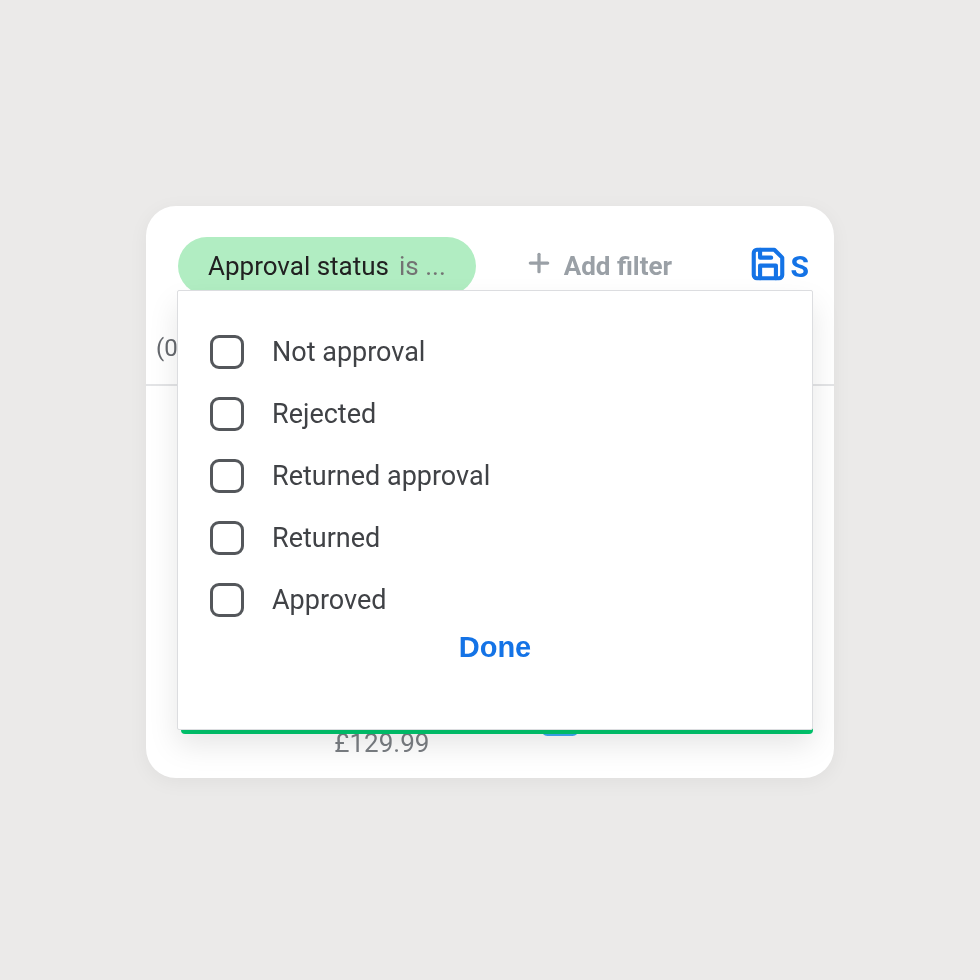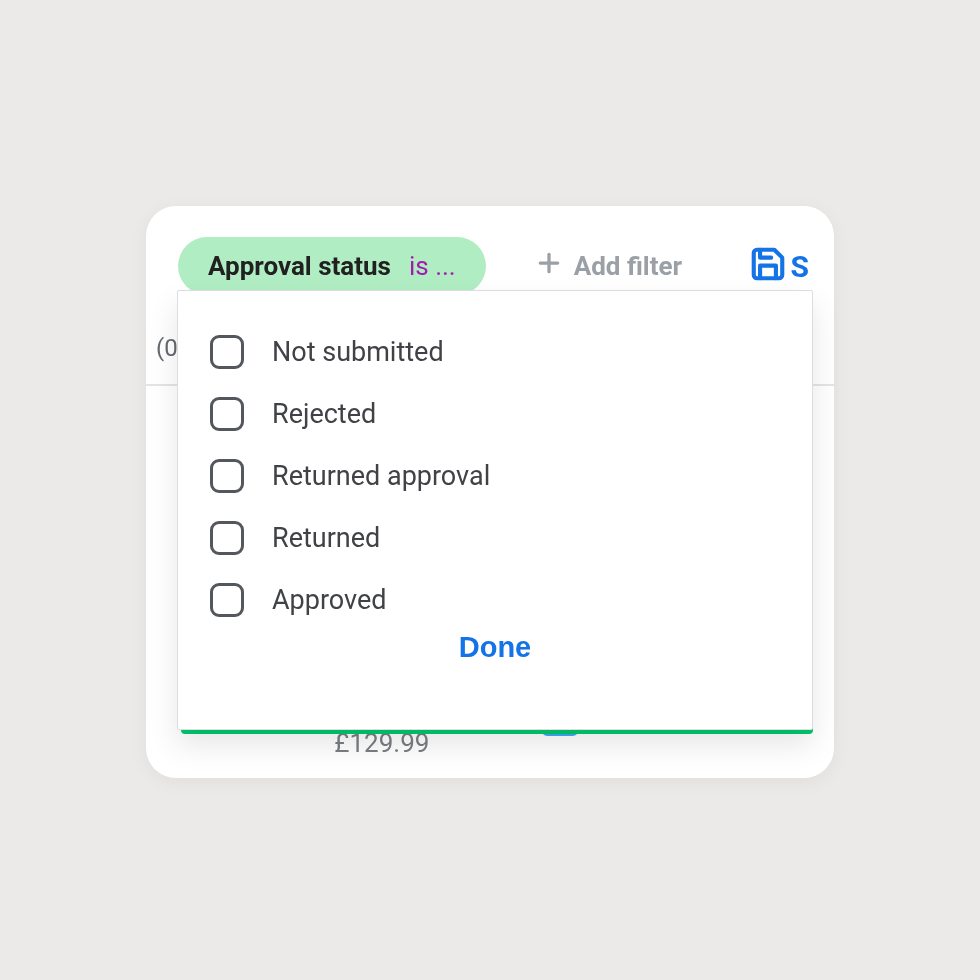--- a/index.html
+++ b/index.html
@@ -36,22 +36,22 @@
     .status-pill {
       background: #b1edc2;
       border-radius: 999px;
       padding: 14px 30px;
       display: inline-flex;
       align-items: baseline;
       gap: 10px;
       font-size: 26px;
       color: #212121;
     }
-    .status-pill .strong { font-weight: 700; }
-    .status-pill .light  { font-weight: 400; color: #a21caf; margin-left: 8px; }
+    .status-pill .strong { font-weight: 400; }
+    .status-pill .light  { font-weight: 400; color: #737373; }
 
     .add-filter {
       display: inline-flex;
       align-items: center;
       gap: 12px;
       font-size: 26px;
       font-weight: 700;
       color: #9aa0a6;
       margin-left: 20px;
     }
@@ -196,21 +196,21 @@
       <span>Card</span>
     </div>
   </div>
 </div>
 
 <div class="dropdown-shadow"></div>
 
 <div class="dropdown">
   <div class="option">
     <span class="checkbox"></span>
-    <span>Not submitted</span>
+    <span>Not approval</span>
   </div>
   <div class="option">
     <span class="checkbox"></span>
     <span>Rejected</span>
   </div>
   <div class="option">
     <span class="checkbox"></span>
     <span>Returned approval</span>
   </div>
   <div class="option">

